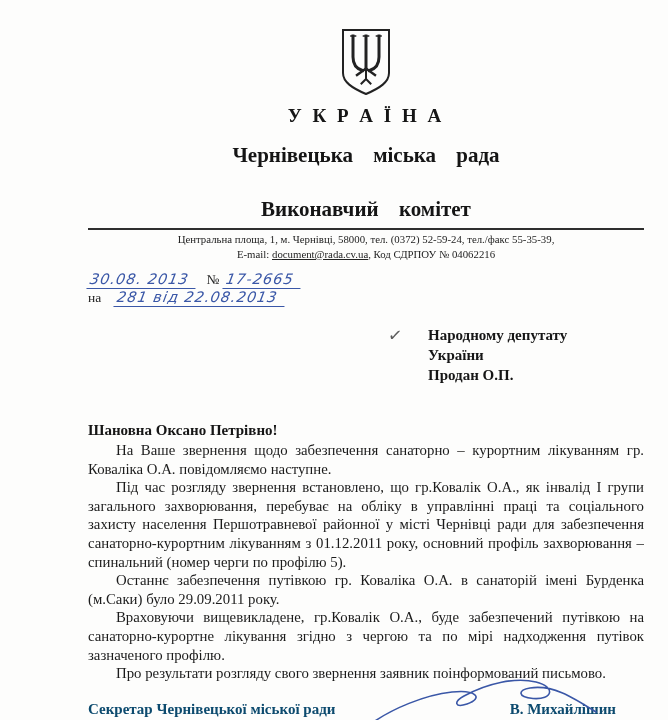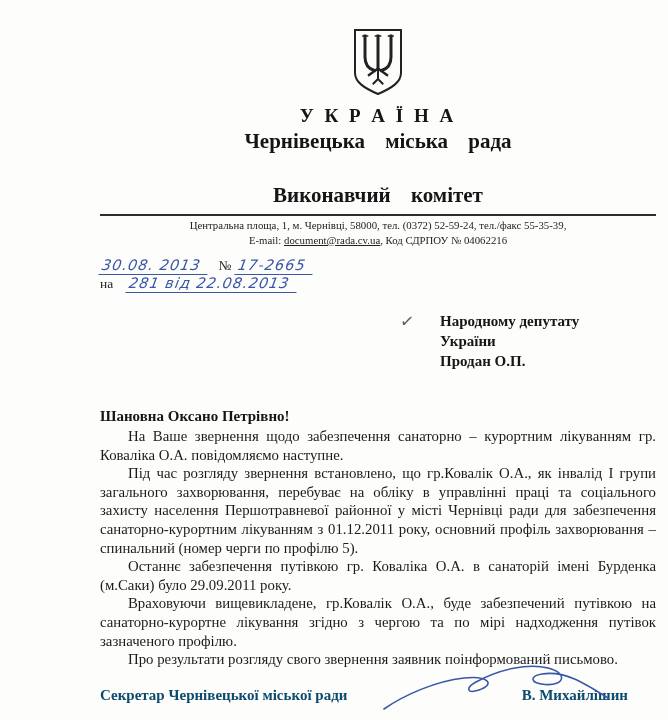--- a/index.html
+++ b/index.html
@@ -6,33 +6,33 @@
   .page{
     position:relative;
     width:668px;height:720px;
     background:#fdfdfc;
     font-family:"Liberation Serif", serif;
     color:#1c1c1c;
     overflow:hidden;
     box-sizing:border-box;
   }
   .content{
-    position:absolute;left:100px;top:0;width:556px;
+    position:absolute;left:88px;top:0;width:556px;
   }
   .letterhead{text-align:center;}
   .emblem-wrap{margin-top:27px;line-height:0;}
   .country{
     font-size:19px;font-weight:bold;letter-spacing:3px;
     margin-top:8px;color:#161616;
   }
   .org-line{
     font-size:21px;font-weight:bold;word-spacing:15px;
     line-height:24px;color:#151515;margin-top:30px;
   }
-  .org-line.first{margin-top:2px;}
+  .org-line.first{margin-top:16px;}
   .head-rule{
     border:none;border-top:2.4px solid #2e2e2e;
     margin:7px 0 0 0;
   }
   .contact{
     font-size:10.8px;line-height:12px;margin-top:3px;color:#222;
   }
   .contact .email{text-decoration:underline;}
   
   .ref-block{

